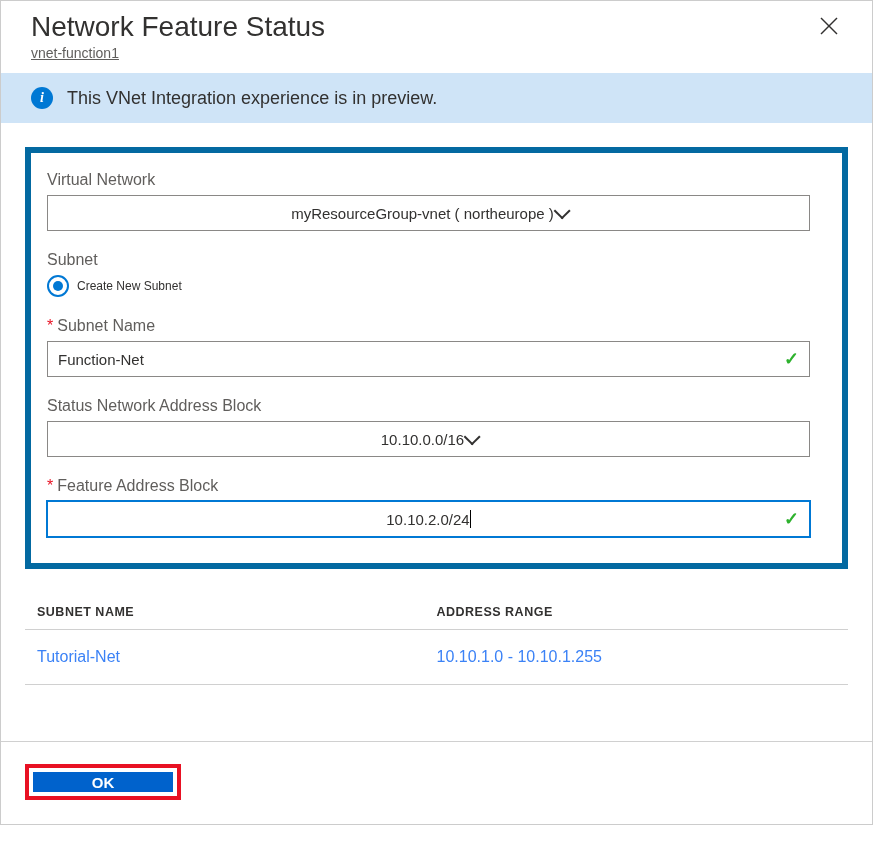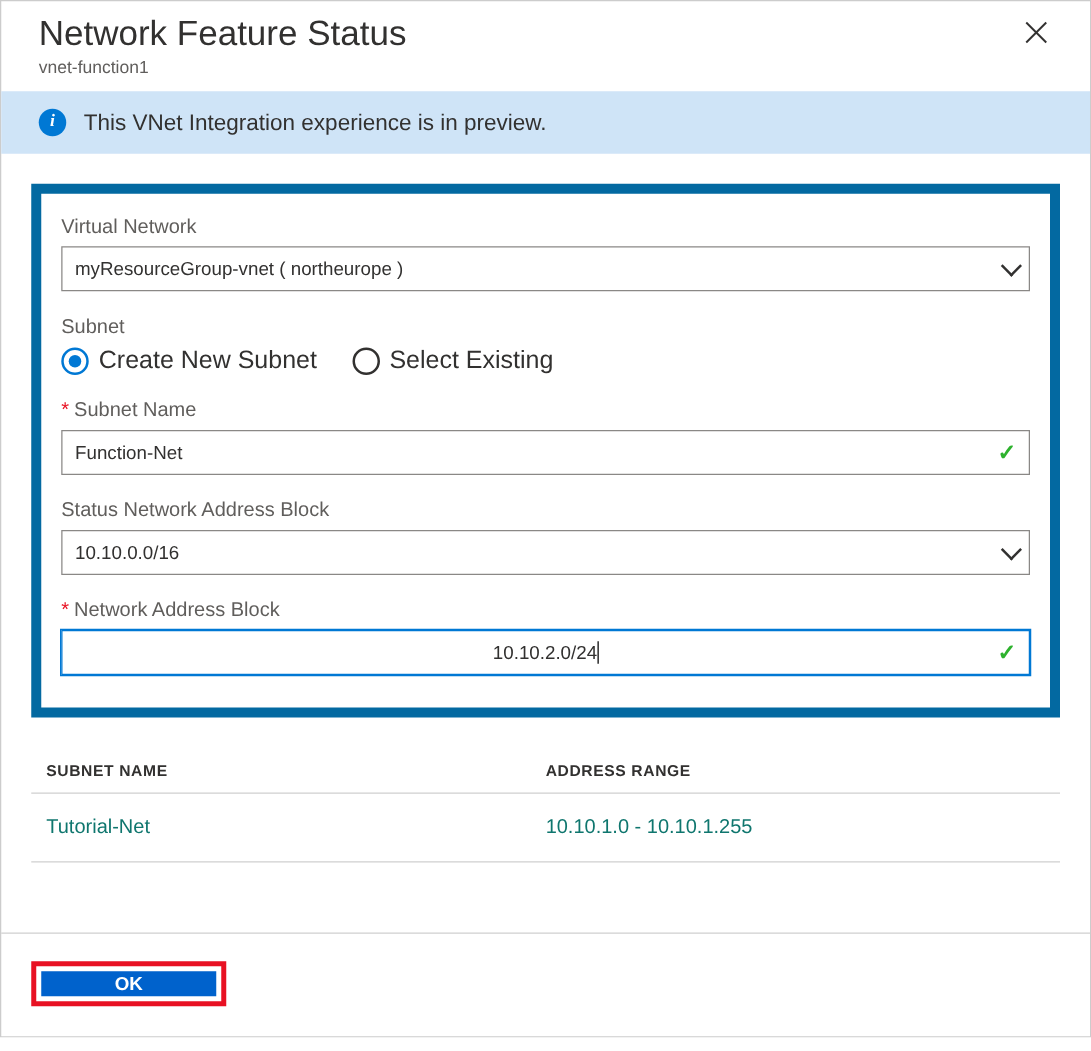--- a/index.html
+++ b/index.html
@@ -21,20 +21,21 @@
   }
   .title {
     font-size: 28px;
     font-weight: 400;
     color: #323130;
   }
   .subtitle {
     font-size: 14px;
     color: #605e5c;
     margin-top: 2px;
+    text-decoration: underline;
   }
   .close-btn {
     font-size: 22px;
     color: #323130;
     cursor: pointer;
     padding: 6px 2px;
     line-height: 1;
     font-weight: 300;
   }
   .info-bar {
@@ -54,22 +55,22 @@
     align-items: center;
     justify-content: center;
     font-family: Georgia, serif;
     font-style: italic;
     font-weight: bold;
     font-size: 14px;
   }
   .info-text { font-size: 18px; color: #323130; }
   .content { padding: 24px; }
   .highlight-box {
-    border: 8px solid #0369a1;
-    padding: 18px 16px 26px 16px;
+    border: 6px solid #0369a1;
+    padding: 18px 32px 26px 16px;
   }
   .field-group { margin-bottom: 20px; }
   .field-label {
     font-size: 16px;
     color: #605e5c;
     margin-bottom: 6px;
     display: block;
   }
   .req { color: #e81123; margin-right: 4px; }
   .select-box, .text-input {
@@ -77,21 +78,21 @@
     border: 1px solid #8a8886;
     height: 36px;
     display: flex;
     align-items: center;
     padding: 0 10px;
     font-size: 15px;
     color: #323130;
     position: relative;
     background: #fff;
   }
-  .select-box { justify-content: space-between; cursor: pointer; }
+  .select-box { justify-content: center; cursor: pointer; }
   .chev {
     display: inline-block;
     width: 12px;
     height: 12px;
     border-right: 2px solid #323130;
     border-bottom: 2px solid #323130;
     transform: rotate(45deg) translateY(-3px);
   }
   .text-input.focused {
     border: 1px solid #0078d4;
@@ -130,37 +131,37 @@
     align-items: center;
     justify-content: center;
   }
   .radio-outer.checked { border-color: #0078d4; }
   .radio-inner {
     width: 10px;
     height: 10px;
     background: #0078d4;
     border-radius: 50%;
   }
-  .radio-label { font-size: 20px; color: #323130; }
+  .radio-label { font-size: 12px; color: #323130; }
   .subnet-table {
     width: 100%;
     margin-top: 26px;
   }
   .tbl-header {
     display: flex;
     border-bottom: 1px solid #d0d0d0;
     padding: 10px 0;
   }
   .tbl-header .col { font-size: 12.5px; font-weight: 700; color: #323130; letter-spacing: 0.5px; }
   .tbl-row {
     display: flex;
     border-bottom: 1px solid #d0d0d0;
     padding: 18px 0;
   }
-  .tbl-row .col { font-size: 16px; color: #0f766e; }
+  .tbl-row .col { font-size: 16px; color: #3b82f6; }
   .col:first-child { flex: 0 0 50%; padding-left: 12px;}
   .col:last-child { flex: 1; }
   .footer {
     border-top: 1px solid #d0d0d0;
     padding: 22px 24px 24px 24px;
     margin-top: 32px;
   }
   .ok-wrap {
     display: inline-block;
     border: 4px solid #e81123;
@@ -213,24 +214,20 @@
 
       <div class="field-group">
         <label class="field-label">Subnet</label>
         <div class="radio-row">
           <div class="radio-item">
             <span class="radio-outer checked">
                 <span class="radio-inner"></span>
               </span>
             <span class="radio-label">Create New Subnet</span>
           </div>
-          <div class="radio-item">
-            <span class="radio-outer"></span>
-            <span class="radio-label">Select Existing</span>
-          </div>
         </div>
       </div>
 
       <div class="field-group">
         <label class="field-label">
           <span class="req">*</span><span>Subnet Name</span>
         </label>
         <div class="text-input">
           <span>Function-Net</span>
           <span class="check-icon">✓</span>
@@ -240,21 +237,21 @@
       <div class="field-group">
         <label class="field-label">Status Network Address Block</label>
         <div class="select-box">
           <span>10.10.0.0/16</span>
           <span class="chev"></span>
         </div>
       </div>
 
       <div class="field-group" style="margin-bottom:0">
         <label class="field-label">
-          <span class="req">*</span><span>Network Address Block</span>
+          <span class="req">*</span><span>Feature Address Block</span>
         </label>
         <div class="text-input focused">
           <span>10.10.2.0/24</span>
             <span class="text-cursor"></span>
           <span class="check-icon">✓</span>
         </div>
       </div>
 
     </div>
 

